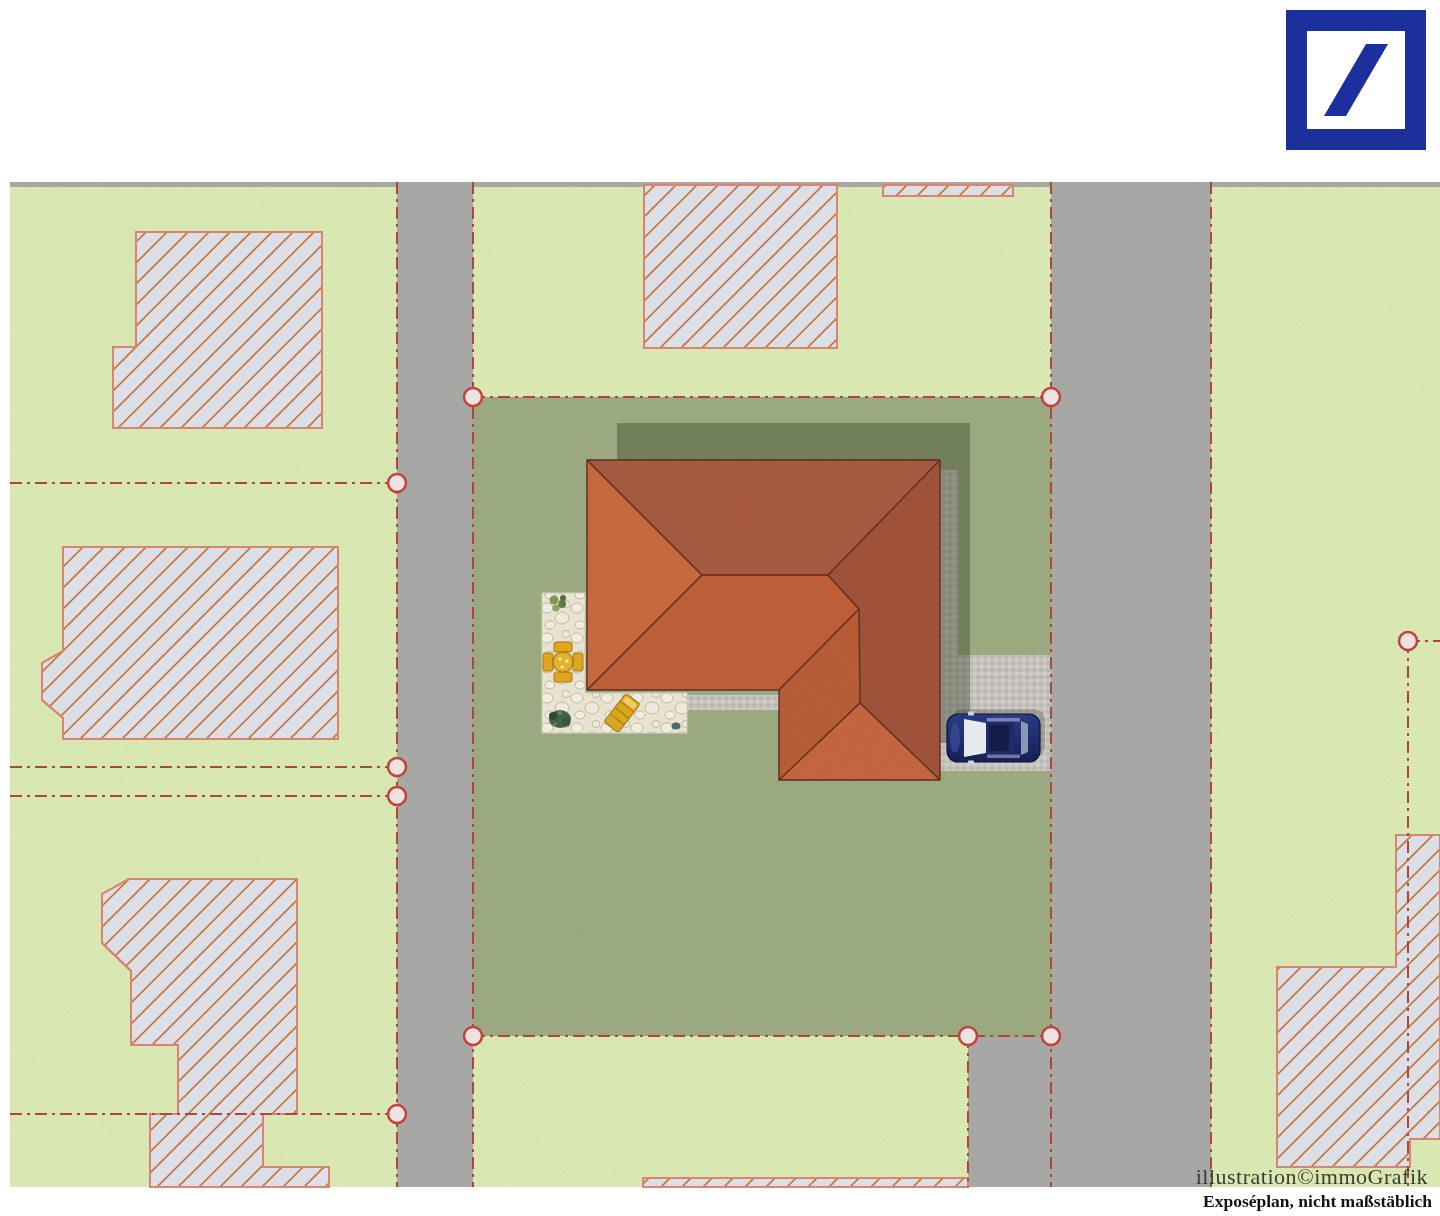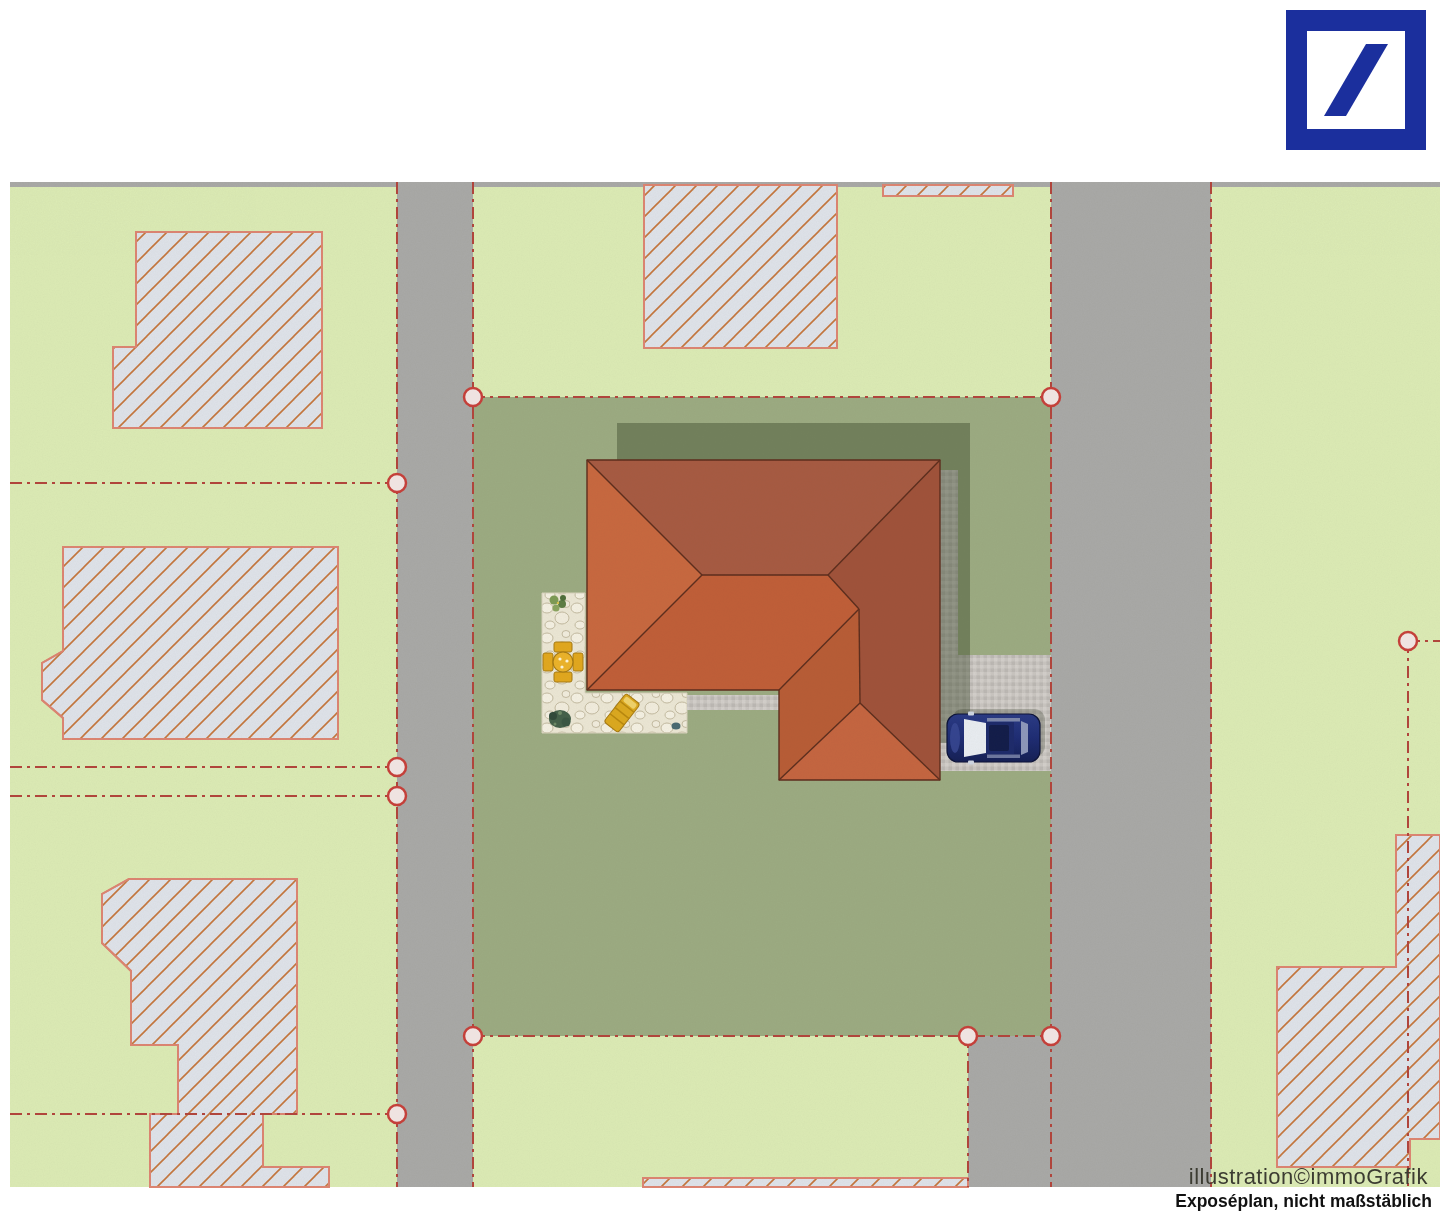--- a/index.html
+++ b/index.html
@@ -1,17 +1,17 @@
 <!DOCTYPE html>
 <html><head>
 <meta charset="utf-8">
 <style>
   html,body{margin:0;padding:0;background:#ffffff;}
   .page{position:relative;width:1440px;height:1216px;background:#ffffff;overflow:hidden;
-        font-family:Liberation Sans, sans-serif;border-radius:27px;}
+        font-family:Liberation Serif, serif;border-radius:27px;}
   .plan{position:absolute;left:0;top:0;width:1440px;height:1216px;display:block;}
   .logo{position:absolute;left:1286px;top:10px;width:140px;height:140px;}
   .logo svg{display:block;width:100%;height:100%;}
   .credit{position:absolute;right:12px;top:1164px;font-size:22px;line-height:26px;
           color:#3c3c32;letter-spacing:.5px;white-space:nowrap;}
   .disclaimer{position:absolute;right:8px;top:1191px;font-size:17.5px;line-height:20px;
           font-weight:bold;color:#111111;white-space:nowrap;}
 </style>
 </head>
 <body>

